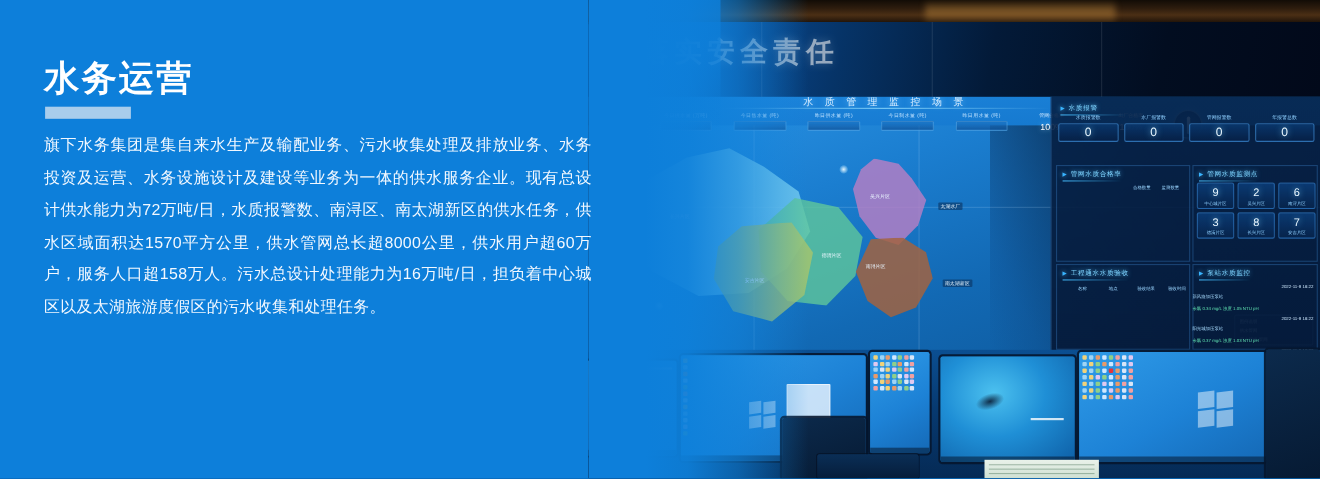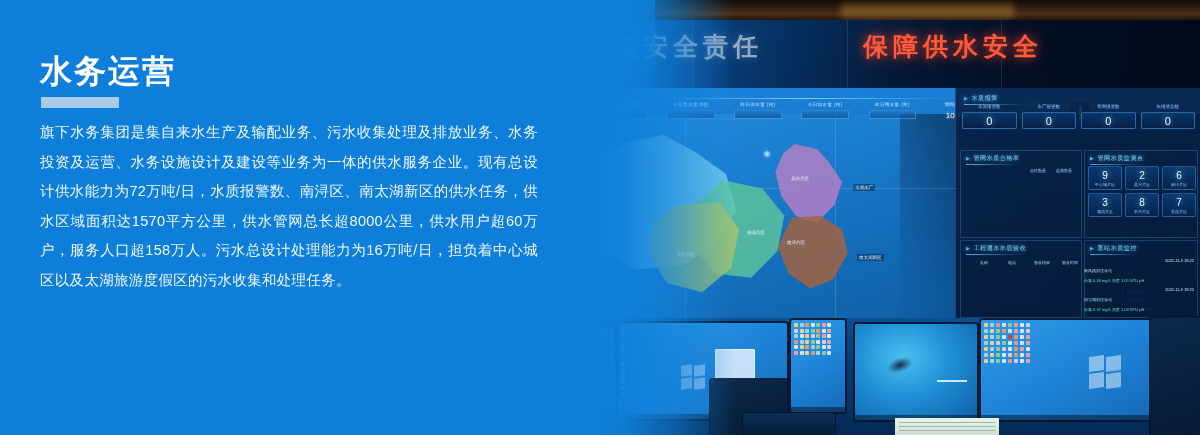--- a/index.html
+++ b/index.html
@@ -154,21 +154,20 @@
   <div class="photo">
 
     <div class="ceiling"></div>
     <div class="ceiling-glow"></div>
 
     <div class="ledwall"></div>
     <div class="led-seam" style="left:157px"></div>
     <div class="led-seam" style="left:312px"></div>
     <div class="led-seam" style="left:466px"></div>
     <div class="led-text led-left">落实安全责任</div>
-    <div class="led-text led-right">保障供水安全</div>
 
     <div class="dash">
 
       <div class="mapbase"></div>
       <div class="darkzone"></div>
 
       <div class="gridline" style="left:0;top:100px;width:665px;height:1px"></div>
       <div class="gridline" style="left:150px;top:26px;width:1px;height:206px"></div>
       <div class="gridline" style="left:300px;top:26px;width:1px;height:206px"></div>
 
@@ -194,20 +193,21 @@
       <div class="glowdot" style="left:228px;top:62px"></div>
       <div class="glowdot" style="left:60px;top:186px"></div>
 
       <div class="legend">
         <div class="lrow">图例说明</div>
         <div class="lrow">供水管网</div>
         <div class="lrow">原水管线-管网</div>
       </div>
 
       <div class="dash-title-bar"></div>
+      <div class="dash-title">水 质 管 理 监 控 场 景</div>
 
       <div class="kpis">
         <div class="kpi">
           <div class="lab">今日供水量 (万吨)</div>
           <div class="bar"></div>
           </div>
         <div class="kpi">
           <div class="lab">今日售水量 (吨)</div>
           <div class="bar"></div>
           </div>

